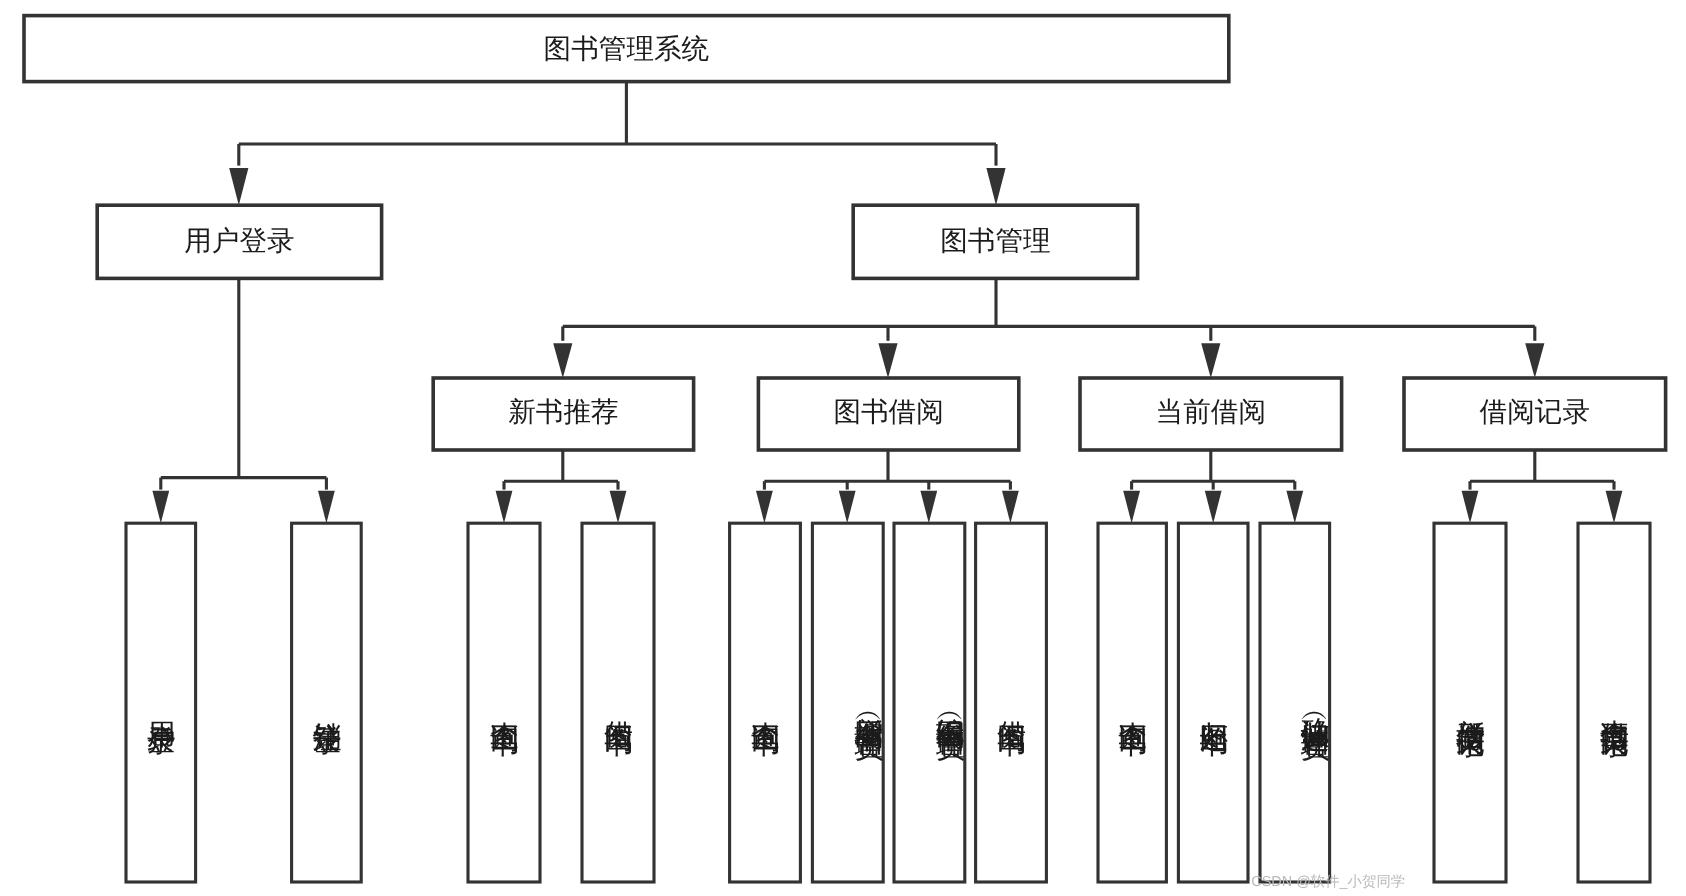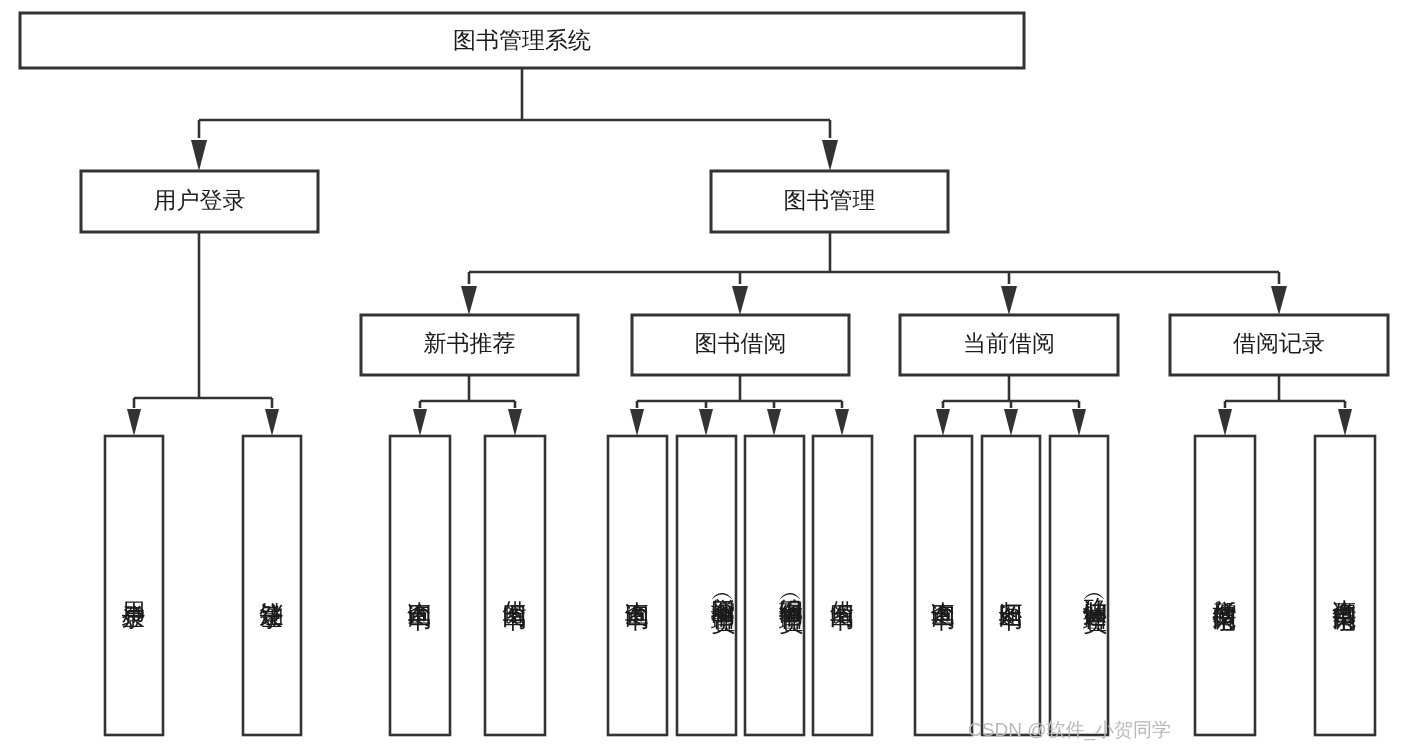--- a/index.html
+++ b/index.html
@@ -68,21 +68,21 @@
     pointer-events: none;
   }
   .leaf-label.centered {
     align-items: center;
   }
   .watermark {
     position: absolute;
     right: 8px;
     bottom: 4px;
     font-family: "Liberation Sans", sans-serif;
-    font-size: 19px;
+    font-size: 12px;
     color: #b9b9b9;
     white-space: nowrap;
   }
 </style>
 </head>
 <body>
 
 <div id="diagram-root">
 
   <svg class="diagram" viewBox="0 0 1405 747">

